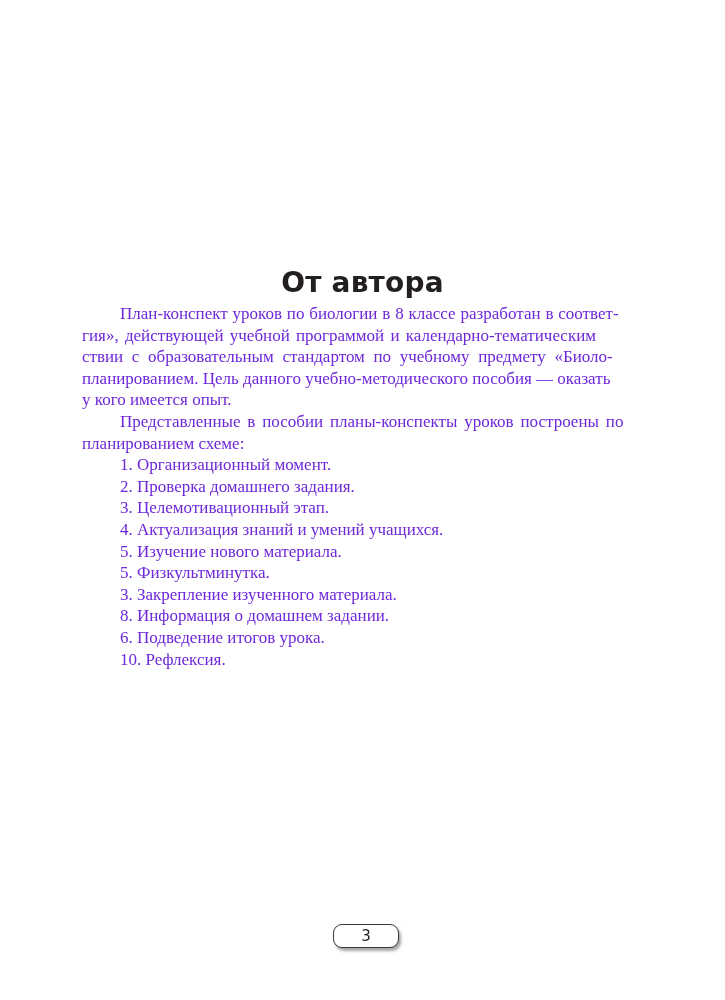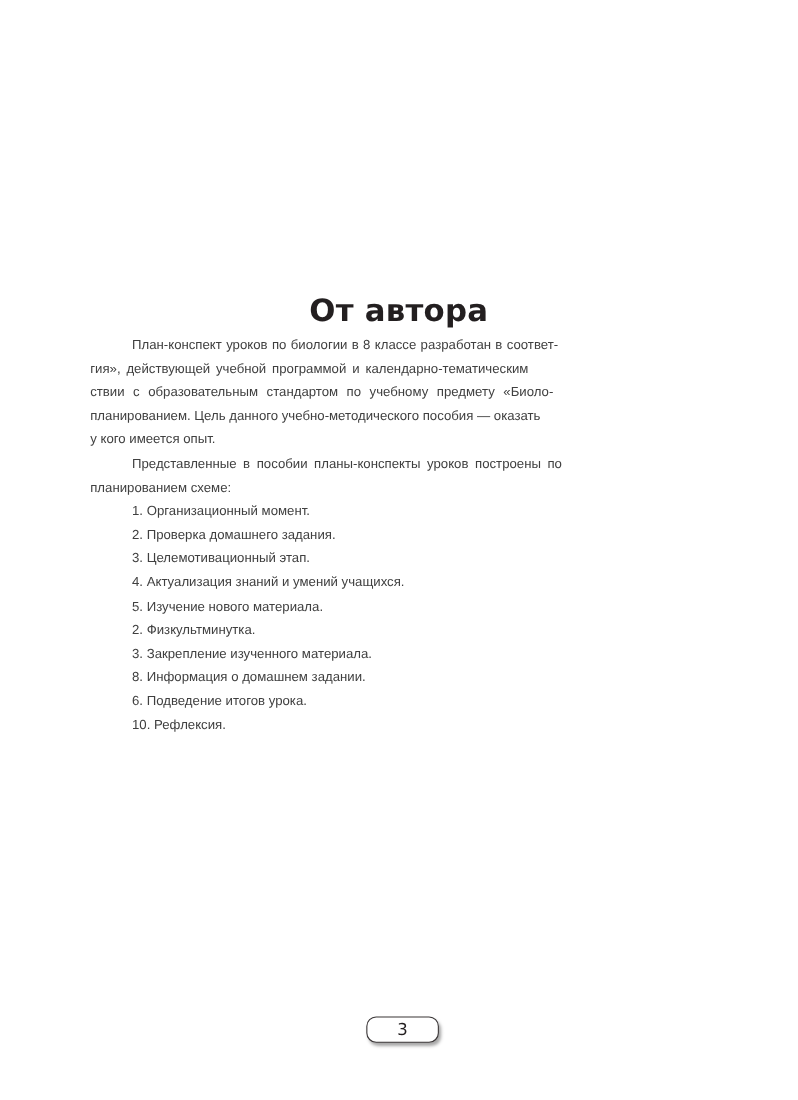--- a/index.html
+++ b/index.html
@@ -16,24 +16,24 @@
     text-align: center;
     font-family: "DejaVu Sans", sans-serif;
     font-weight: bold;
     font-size: 28px;
     letter-spacing: 0.2px;
     color: #231f20;
   }
   .body-text {
     position: absolute;
     top: 303px; left: 82px; width: 564px;
-    font-family: Liberation Sans, sans-serif;
-    font-size: 12px;
+    font-family: Liberation Serif, serif;
+    font-size: 17px;
     line-height: 21.6px;
-    color: #404040;
+    color: #6d28d9;
   }
   .para {
     margin: 0;
     text-indent: 38px;
     text-align: justify;
     text-align-last: left;
   }
   .para .ln { display: block; text-indent: 0; white-space: nowrap; }
   .para .ln.first { padding-left: 38px; }
   .list { margin: 0; padding: 0; list-style: none; }
@@ -69,21 +69,21 @@
   <p class="para" style="text-indent:0;">
     <span class="ln first" style="word-spacing:2.6px;">Представленные в пособии планы-конспекты уроков построены по</span>
     <span class="ln">планированием схеме:</span>
   </p>
   <ol class="list">
     <li>1. Организационный момент.</li>
     <li>2. Проверка домашнего задания.</li>
     <li>3. Целемотивационный этап.</li>
     <li>4. Актуализация знаний и умений учащихся.</li>
     <li>5. Изучение нового материала.</li>
-    <li>2. Физкультминутка.</li>
+    <li>5. Физкультминутка.</li>
     <li>3. Закрепление изученного материала.</li>
     <li>8. Информация о домашнем задании.</li>
     <li>6. Подведение итогов урока.</li>
     <li>10. Рефлексия.</li>
   </ol>
 </div>
 
 <div class="page-number-badge">3</div>
 
 </body></html>

